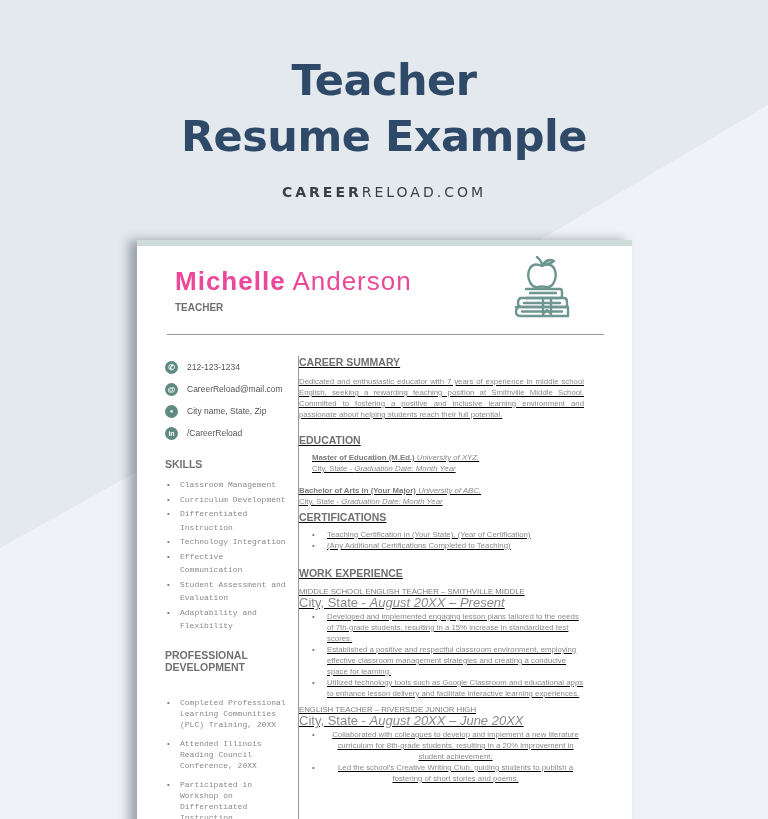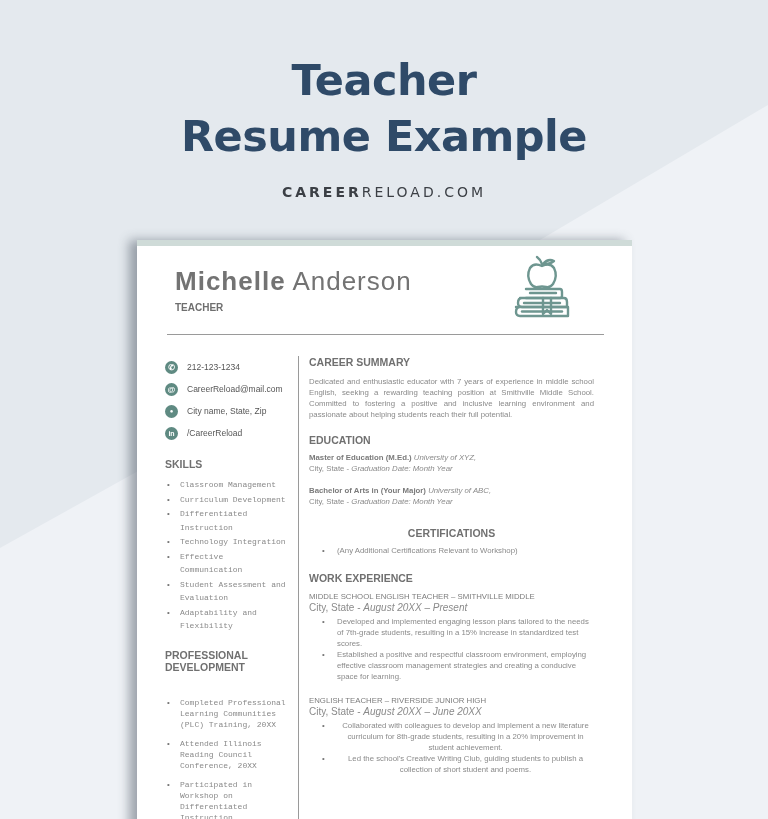--- a/index.html
+++ b/index.html
@@ -33,52 +33,52 @@
   .hero-site b { font-weight: bold; }
 
   .page {
     position: absolute; left: 137px; top: 240px; width: 495px; height: 600px;
     background: #ffffff;
     box-shadow: -8px 0 10px rgba(60,70,85,0.45);
   }
   .page-topband { position: absolute; left: 0; top: 0; width: 100%; height: 6px; background: #cfdbd8; }
 
   .name {
-    position: absolute; left: 38px; top: 26px; font-size: 26px; color: #737373;
+    position: absolute; left: 38px; top: 26px; font-size: 26px; color: #ec4899;
     letter-spacing: 1px;
   }
   .name b { font-weight: bold; }
   .role { position: absolute; left: 38px; top: 62px; font-size: 10px; font-weight: bold; color: #6f6f6f; }
   .logo { position: absolute; left: 373px; top: 14px; width: 64px; height: 70px; }
   .hdr-rule { position: absolute; left: 30px; top: 94px; width: 437px; height: 1px; background: #9a9a9a; }
   .col-rule { position: absolute; left: 161px; top: 116px; width: 1px; height: 500px; background: #9a9a9a; }
 
   .left { position: absolute; left: 28px; top: 116px; width: 125px; }
   .contact { display: flex; align-items: center; height: 22px; font-size: 8.5px; color: #555; }
   .c-ico {
     width: 13px; height: 13px; border-radius: 50%; background: #5f8a82; margin-right: 9px;
     display: flex; align-items: center; justify-content: center; color: #fff; font-size: 8px; font-weight: bold;
   }
   .sec-h { font-size: 10.5px; font-weight: bold; color: #707070; line-height: 12px; }
   .l-list { list-style: none; margin-top: 8px; font-family: Liberation Mono, monospace; }
   .l-list li { position: relative; padding-left: 15px; font-size: 8px; color: #8a8a8a; line-height: 13.5px; margin-bottom: 1px; }
   .l-list li::before { content: "•"; position: absolute; left: 1px; top: 0; color: #777; }
   .l-list.spaced li { margin-bottom: 8px; line-height: 11px; }
 
-  .right { position: absolute; left: 172px; top: 116px; width: 285px; }
+  .right { position: absolute; left: 162px; top: 116px; width: 285px; text-decoration: underline; }
   .r-h { font-size: 10.5px; font-weight: bold; color: #707070; }
   .para { font-size: 7.8px; color: #8a8a8a; line-height: 11px; text-align: justify; margin-top: 8px; }
   .edu { font-size: 7.8px; color: #8a8a8a; line-height: 11px; }
   .edu b { color: #7a7a7a; }
   .edu i { font-style: italic; }
   .r-list { list-style: none; }
   .r-list li { position: relative; padding-left: 28px; font-size: 7.8px; color: #8a8a8a; line-height: 11px; }
   .r-list li::before { content: "•"; position: absolute; left: 13px; top: 0; color: #777; }
   .job-title { font-size: 7.8px; color: #7c7c7c; line-height: 11px; }
-  .job-meta { font-size: 10px; color: #8a8a8a; line-height: 11px; }
+  .job-meta { font-size: 13px; color: #8a8a8a; line-height: 11px; }
   .job-meta i { font-style: italic; }
 </style>
 </head>
 <body>
 
 <div class="bg-tri-right"></div>
 <div class="bg-tri-left"></div>
 
 <div class="hero">
   <div class="hero-title">Teacher</div>
@@ -149,42 +149,44 @@
       <li>Advisor for Student Council, Springfield Middle School</li>
 
     </ul>
   </div>
 
   <div class="right">
     <div class="r-h">CAREER SUMMARY</div>
     <div class="para">Dedicated and enthusiastic educator with 7 years of experience in middle school English, seeking a rewarding teaching position at Smithville Middle School. Committed to fostering a positive and inclusive learning environment and passionate about helping students reach their full potential.</div>
 
     <div class="r-h" style="margin-top:14px;">EDUCATION</div>
-    <div class="edu" style="margin-top:6px;">
+    <div class="edu" style="margin-top:6px;margin-left:13px;">
       <b>Master of Education (M.Ed.)</b> <i>University of XYZ,</i><br>
       <span>City, State - </span><i>Graduation Date: Month Year</i>
     </div>
     <div class="edu" style="margin-top:11px;">
       <b>Bachelor of Arts in (Your Major)</b> <i>University of ABC,</i><br>
       <span>City, State - </span><i>Graduation Date: Month Year</i>
     </div>
 
-    <div class="r-h" style="margin-top:20px;text-align:center;">CERTIFICATIONS</div>
+    <div class="r-h" style="margin-top:4px;">CERTIFICATIONS</div>
     <ul class="r-list" style="margin-top:6px;">
-      <li>(Any Additional Certifications Relevant to Workshop)</li>
+      <li>Teaching Certification in (Your State), (Year of Certification)</li>
+      <li>(Any Additional Certifications Completed to Teaching)</li>
     </ul>
 
     <div class="r-h" style="margin-top:16px;">WORK EXPERIENCE</div>
     <div class="job-title" style="margin-top:7px;">MIDDLE SCHOOL ENGLISH TEACHER – SMITHVILLE MIDDLE</div>
     <div class="job-meta"><span>City, State - </span><i>August 20XX – Present</i></div>
     <ul class="r-list" style="margin-top:3px;">
       <li>Developed and implemented engaging lesson plans tailored to the needs of 7th-grade students, resulting in a 15% increase in standardized test scores.</li>
       <li>Established a positive and respectful classroom environment, employing effective classroom management strategies and creating a conducive space for learning.</li>
+      <li>Utilized technology tools such as Google Classroom and educational apps to enhance lesson delivery and facilitate interactive learning experiences.</li>
     </ul>
 
-    <div class="job-title" style="margin-top:13px;">ENGLISH TEACHER – RIVERSIDE JUNIOR HIGH</div>
+    <div class="job-title" style="margin-top:5px;">ENGLISH TEACHER – RIVERSIDE JUNIOR HIGH</div>
     <div class="job-meta"><span>City, State - </span><i>August 20XX – June 20XX</i></div>
     <ul class="r-list" style="margin-top:3px;text-align:center;">
       <li>Collaborated with colleagues to develop and implement a new literature curriculum for 8th-grade students, resulting in a 20% improvement in student achievement.</li>
-      <li>Led the school's Creative Writing Club, guiding students to publish a collection of short student and poems.</li>
+      <li>Led the school's Creative Writing Club, guiding students to publish a fostering of short stories and poems.</li>
     </ul>
   </div>
 </div>
 
 </body></html>

